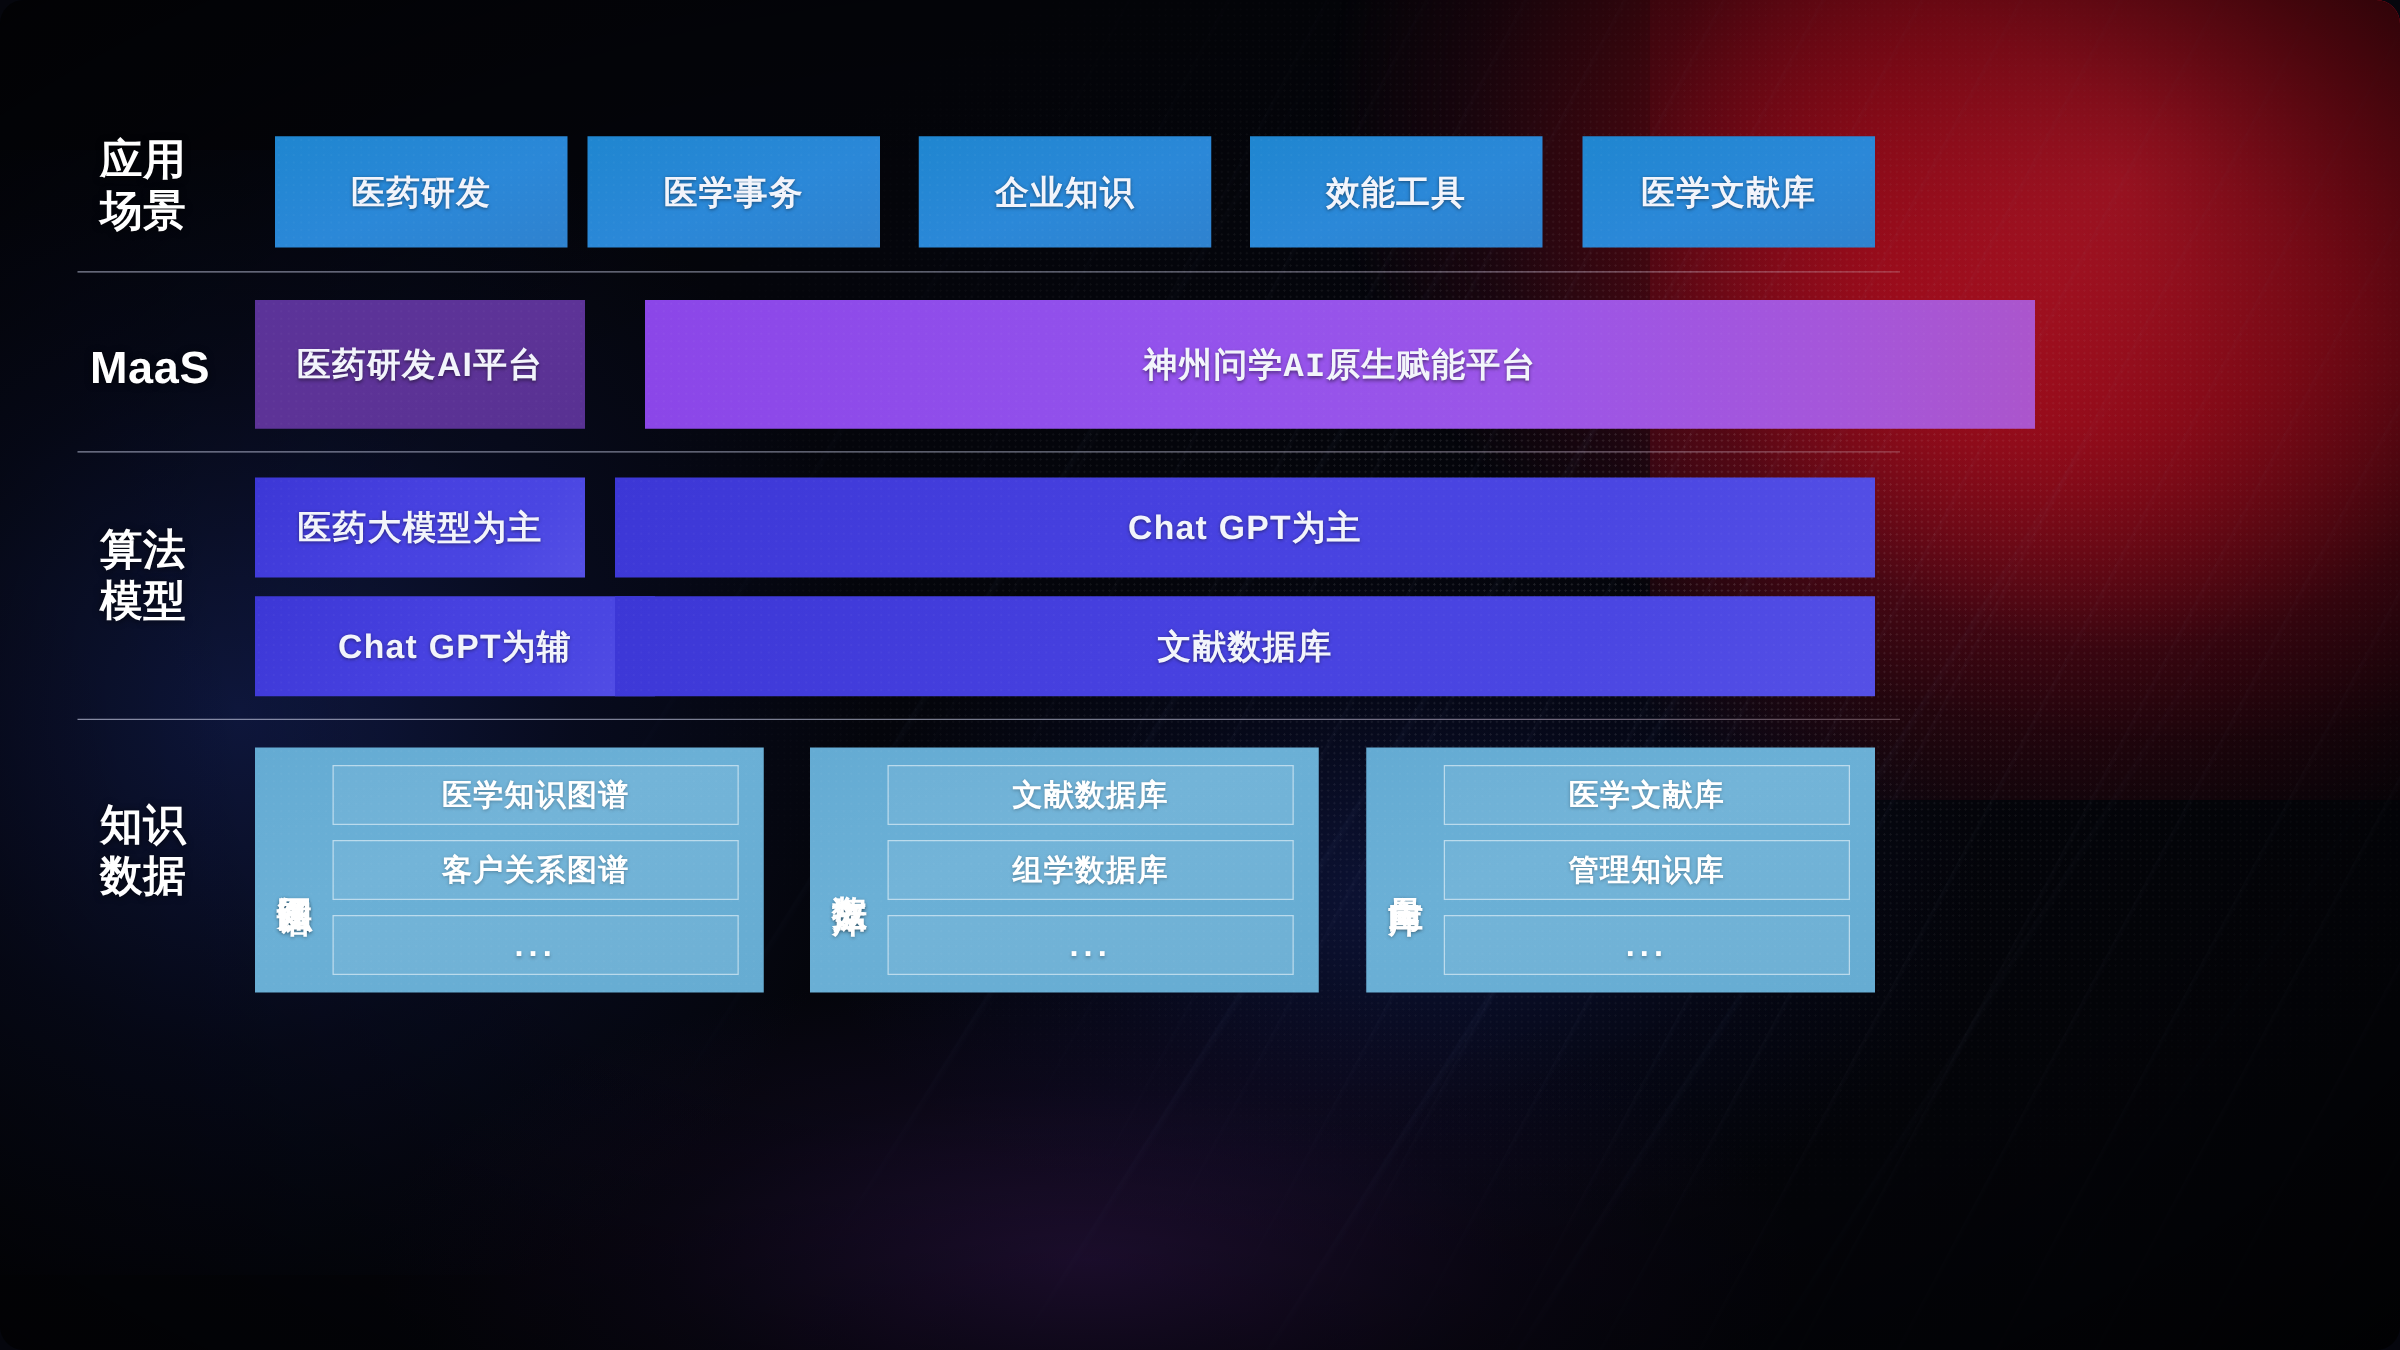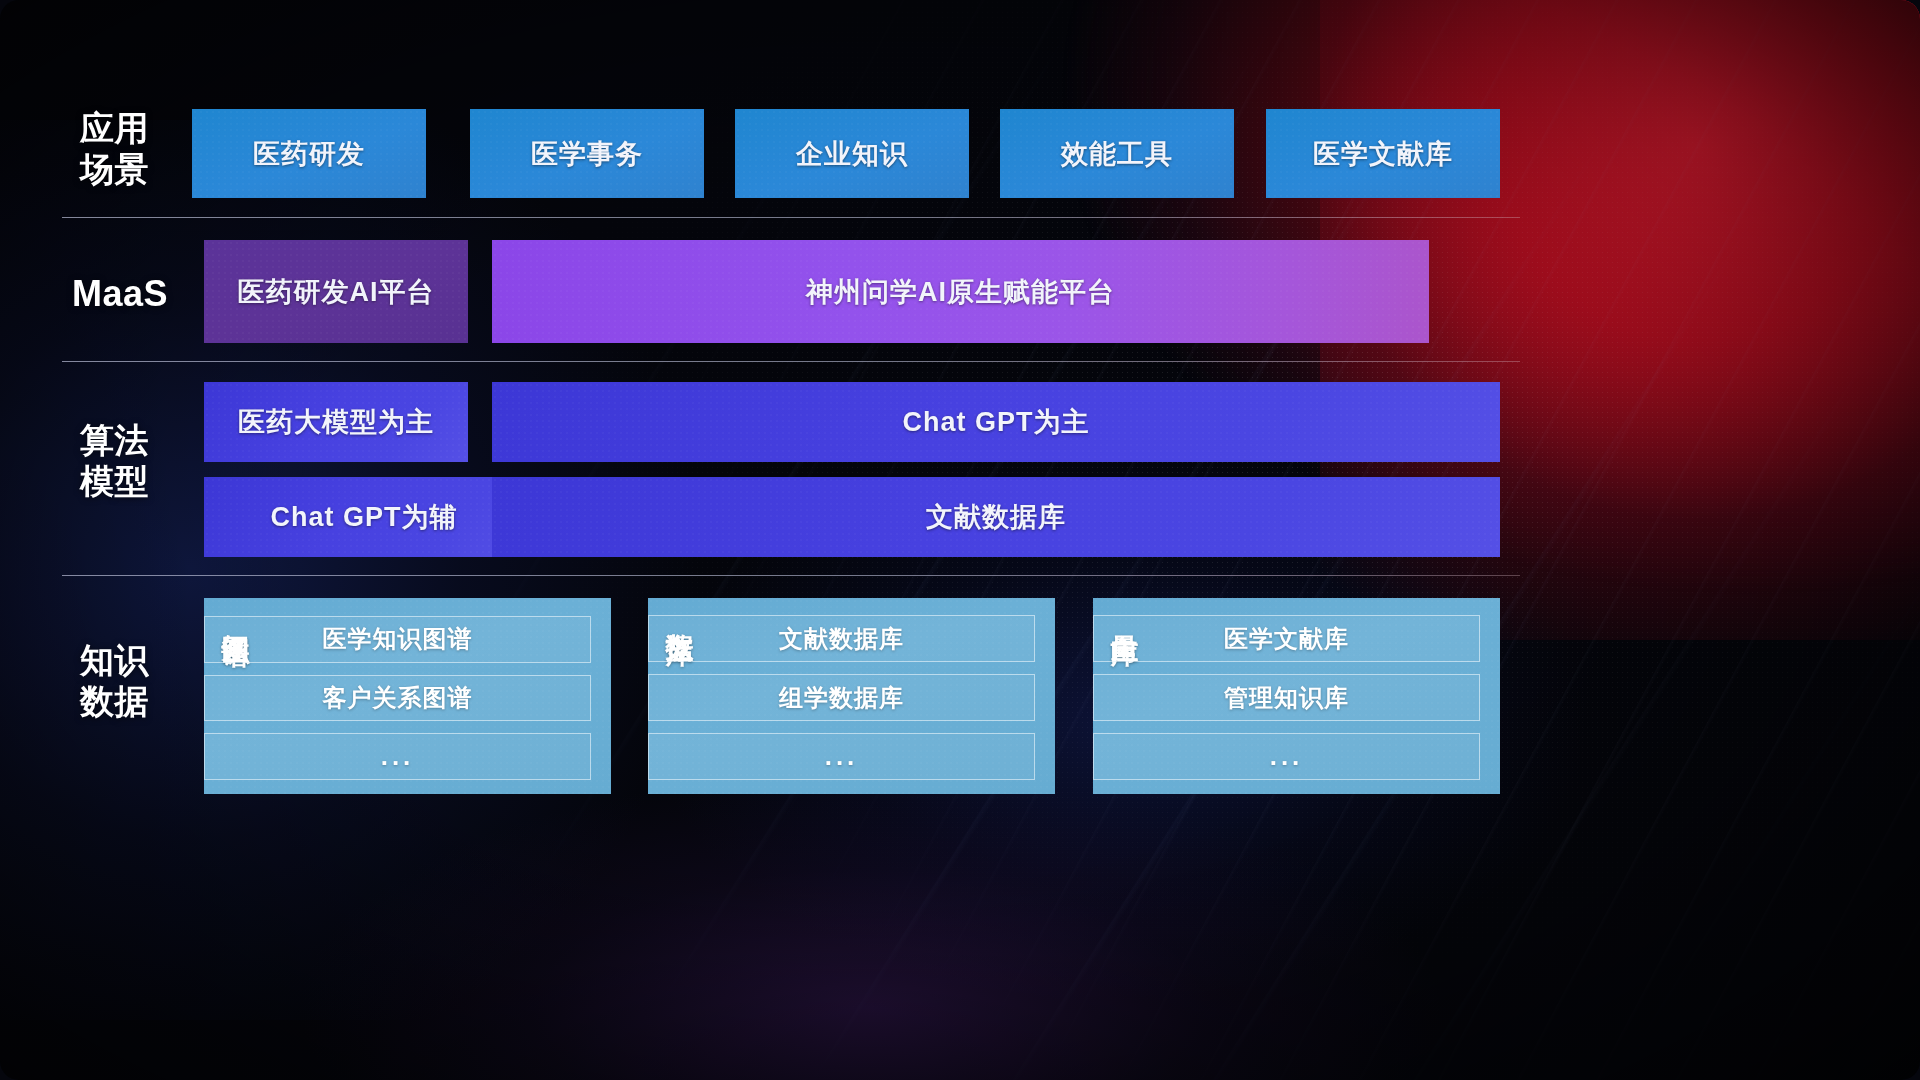--- a/index.html
+++ b/index.html
@@ -152,21 +152,21 @@
   .algo-box {
     background: linear-gradient(130deg, #3c37d6 0%, #4741e0 45%, #4a46e2 75%, #5550e6 100%);
     font-size: 27px;
     letter-spacing: 1px;
   }
 
   .kd-panel {
     position: absolute;
     background: linear-gradient(160deg, #64abd3 0%, #6bb0d6 40%, #66acd2 100%);
     display: flex;
-    flex-direction: column;
+    flex-direction: row;
     align-items: stretch;
     box-sizing: border-box;
     padding: 14px 16px 14px 0;
   }
   .kd-vlabel {
     color: #ffffff;
     font-weight: bold;
     font-size: 28px;
     line-height: 1.15;
     letter-spacing: 1px;
@@ -228,21 +228,21 @@
     <div class="streaks2"></div>
     <div class="dots"></div>
     <div class="vignette"></div>
   </div>
 
   <div id="content">
 
     <div class="row-label" style="left:80px; top:108px; width:120px; font-size:34px;">应用
 场景</div>
 
-    <div class="box app-box tex" style="left:192px; top:109px; width:234px; height:89px;">
+    <div class="box app-box tex" style="left:220px; top:109px; width:234px; height:89px;">
       <span>医药研发</span>
     </div>
     <div class="box app-box tex" style="left:470px; top:109px; width:234px; height:89px;">
       <span>医学事务</span>
     </div>
     <div class="box app-box tex" style="left:735px; top:109px; width:234px; height:89px;">
       <span>企业知识</span>
     </div>
     <div class="box app-box tex" style="left:1000px; top:109px; width:234px; height:89px;">
       <span>效能工具</span>
@@ -251,21 +251,21 @@
       <span>医学文献库</span>
     </div>
 
     <div class="divider" style="top:217px;"></div>
 
     <div class="row-label" style="left:72px; top:272px; width:160px; font-size:36px;">MaaS</div>
 
     <div class="box maas-left tex" style="left:204px; top:240px; width:264px; height:103px;">
       <span>医药研发AI平台</span>
     </div>
-    <div class="box maas-main tex" style="left:492px; top:240px; width:937px; height:103px;">
+    <div class="box maas-main tex" style="left:516px; top:240px; width:1112px; height:103px;font-family:Liberation Mono, monospace;">
       <span>神州问学AI原生赋能平台</span>
     </div>
 
     <div class="divider" style="top:361px;"></div>
 
     <div class="row-label" style="left:80px; top:420px; width:120px; font-size:34px;">算法
 模型</div>
 
     <div class="box algo-box tex" style="left:204px; top:382px; width:264px; height:80px;">
       <span>医药大模型为主</span>

